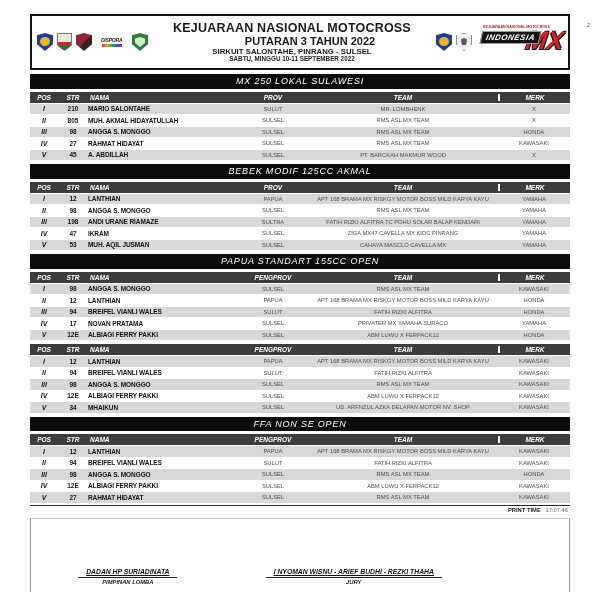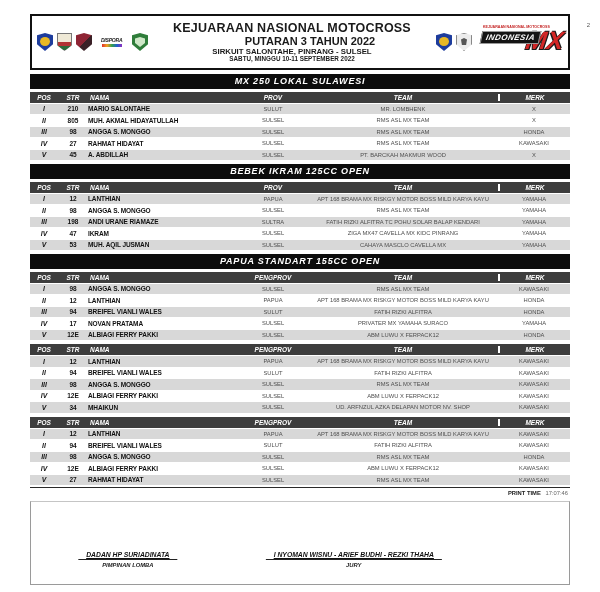--- a/index.html
+++ b/index.html
@@ -48,21 +48,21 @@
   .mx-big{position:absolute;right:0;top:4px;font-size:25px;line-height:1;font-weight:900;
     font-style:italic;color:#d32626;text-shadow:1px 1px 0 #1a1a1a,-1px 1px 0 #1a1a1a,1px -1px 0 #1a1a1a;
     transform:skewX(-8deg);}
   .mx-banner{position:absolute;left:2px;top:7px;background:#141414;color:#fff;
     font-size:8px;font-weight:900;font-style:italic;letter-spacing:0.5px;padding:1px 4px;
     border:1px solid #999;transform:skewX(-12deg);z-index:2;}
   .page-num{position:absolute;right:-20px;top:8px;font-size:6px;color:#555;}
 
   
   .tbl{margin-top:4px;}
-  .sec-title{background:#0c0c0c;color:#fff;text-align:center;font-weight:700;font-style:italic;
+  .sec-title{background:#0c0c0c;color:#fff;text-align:center;font-weight:400;font-style:italic;
     font-size:9px;letter-spacing:0.8px;padding:2px 0 2.5px;}
   .thead{display:grid;grid-template-columns:28px 30px 150px 70px 190px 1fr;
     background:#3d3d3d;color:#fff;font-size:6.5px;font-style:italic;font-weight:700;
     padding:2px 0;margin-top:3px;align-items:center;}
   .hc{text-align:center;}
   .h-nama{text-align:left;padding-left:2px;}
   .h-merk{border-left:2px solid #fff;}
   .tbody{margin-top:1px;}
   .trow{display:grid;grid-template-columns:28px 30px 150px 70px 190px 1fr;
     align-items:center;padding:1.5px 0;margin-bottom:1px;min-height:7.5px;}
@@ -173,21 +173,21 @@
           <div class="cell c-str">45</div>
           <div class="cell c-nama">A. ABDILLAH</div>
           <div class="cell c-prov">SULSEL</div>
           <div class="cell c-team">PT. BARCKAH MAKMUR WOOD</div>
           <div class="cell c-merk">X</div>
         </div>
       </div>
   </section>
 
   <section class="tbl">
-    <div class="sec-title">BEBEK IKRAM 125CC OPEN</div>
+    <div class="sec-title">BEBEK MODIF 125CC AKMAL</div>
     <div class="thead">
       <div class="hc">POS</div>
       <div class="hc">STR</div>
       <div class="hc h-nama">NAMA</div>
       <div class="hc">PROV</div>
       <div class="hc">TEAM</div>
       <div class="hc h-merk">MERK</div>
     </div>
     <div class="tbody">
         <div class="trow odd">
@@ -334,20 +334,21 @@
           <div class="cell c-str">34</div>
           <div class="cell c-nama">MHAIKUN</div>
           <div class="cell c-prov">SULSEL</div>
           <div class="cell c-team">UD. ARFNZUL AZKA DELAPAN MOTOR NV. SHOP</div>
           <div class="cell c-merk">KAWASAKI</div>
         </div>
       </div>
   </section>
 
   <section class="tbl">
+    <div class="sec-title">FFA NON SE OPEN</div>
     <div class="thead">
       <div class="hc">POS</div>
       <div class="hc">STR</div>
       <div class="hc h-nama">NAMA</div>
       <div class="hc">PENGPROV</div>
       <div class="hc">TEAM</div>
       <div class="hc h-merk">MERK</div>
     </div>
     <div class="tbody">
         <div class="trow odd">

